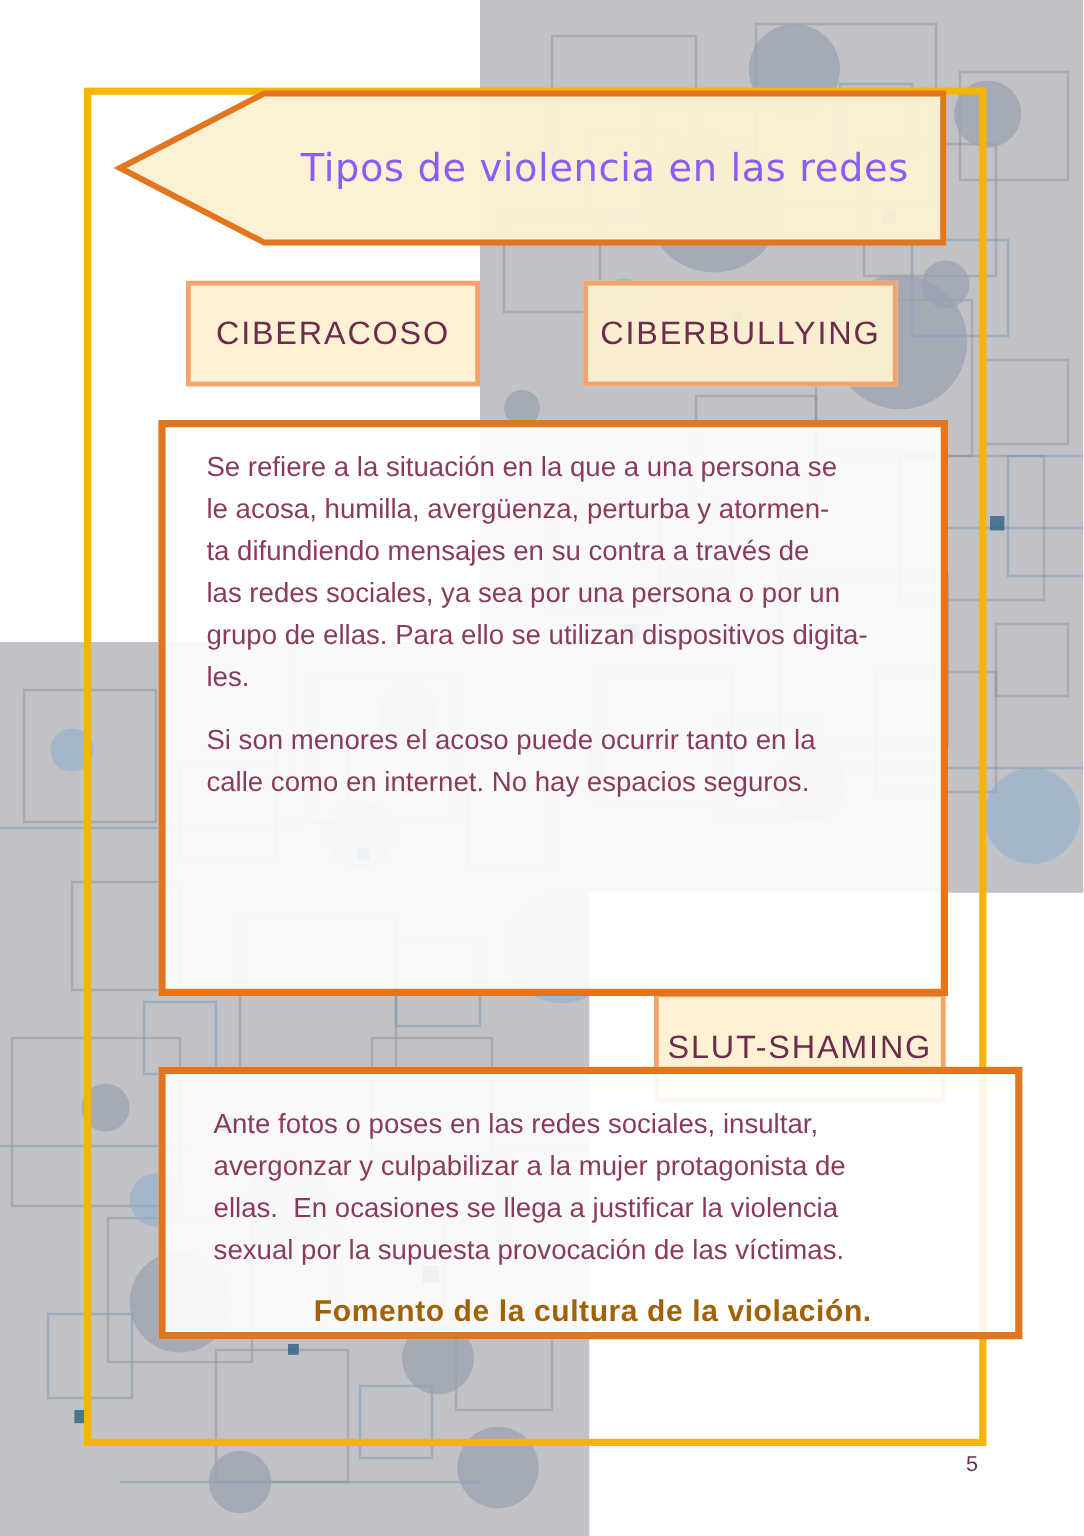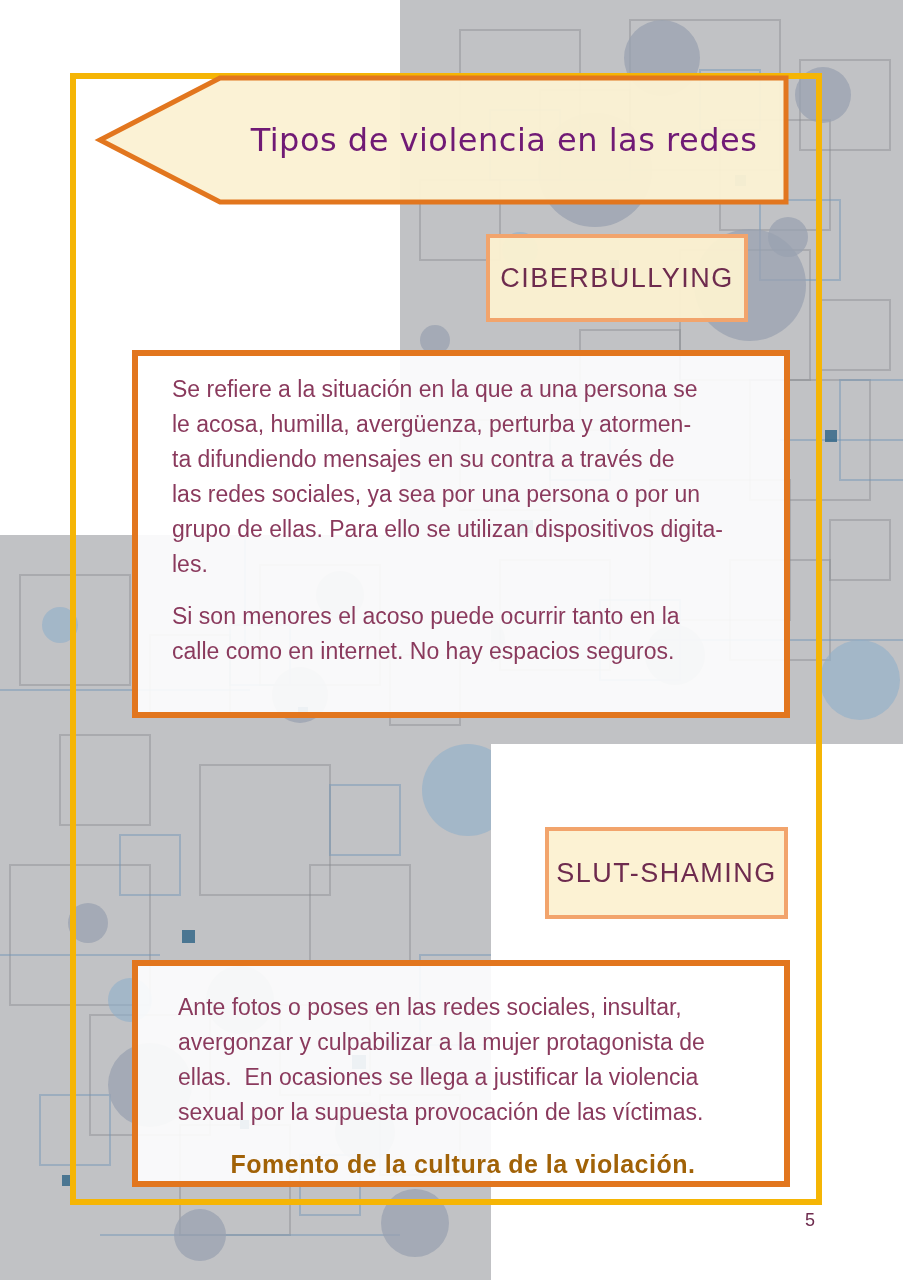--- a/index.html
+++ b/index.html
@@ -39,21 +39,21 @@
     z-index: 4;
   }
   .banner-title {
     position: absolute;
     left: 222px; top: 78px;
     width: 564px; height: 124px;
     display: flex; align-items: center; justify-content: center;
     z-index: 5;
     font-family: "DejaVu Sans", sans-serif;
     font-size: 32px;
-    color: #701a75;
+    color: #8b5cf6;
     letter-spacing: 0.5px;
     white-space: nowrap;
   }
 
   
   .label-box {
     position: absolute;
     border: 4px solid #f2a46c;
     background: rgba(252, 241, 209, 0.95);
     display: flex; align-items: center; justify-content: center;
@@ -70,22 +70,22 @@
   
   .text-box {
     position: absolute;
     border: 6px solid #e2761e;
     background: rgba(255, 255, 255, 0.9);
     z-index: 4;
     color: #8a3a5d;
     font-size: 23px;
     line-height: 35px;
   }
-  .tb-1 { left: 132px; top: 350px; width: 658px; height: 368px; padding: 16px 24px 0 34px; }
-  .tb-2 { left: 132px; top: 960px; width: 658px; height: 227px; padding: 24px 36px 0 40px; }
+  .tb-1 { left: 132px; top: 350px; width: 658px; height: 480px; padding: 16px 24px 0 34px; }
+  .tb-2 { left: 132px; top: 889px; width: 720px; height: 227px; padding: 24px 36px 0 40px; }
   .para { white-space: pre-wrap; margin-bottom: 17px; }
   .emphasis {
     text-align: center;
     font-weight: bold;
     font-size: 25px;
     color: #a16207;
     margin-top: 6px;
     letter-spacing: 0.5px;
   }
 
@@ -210,20 +210,23 @@
     </svg>
   </div>
 
   <div class="frame"></div>
 
   <svg class="banner-svg" viewBox="0 0 698 136">
     <polygon points="126,6 692,6 692,130 126,130 6,68" fill="#FBF1D3" fill-opacity="0.96" stroke="#E2761E" stroke-width="5" stroke-linejoin="miter"></polygon>
   </svg>
   <div class="banner-title">Tipos de violencia en las redes</div>
 
+  <div class="label-box lb-ciberacoso">
+    <span>CIBERACOSO</span>
+  </div>
   <div class="label-box lb-slutshaming">
     <span>SLUT-SHAMING</span>
   </div>
   <div class="label-box lb-ciberbullying">
     <span>CIBERBULLYING</span>
   </div>
 
   <div class="text-box tb-1">
     <p class="para">Se refiere a la situación en la que a una persona se
 le acosa, humilla, avergüenza, perturba y atormen-

